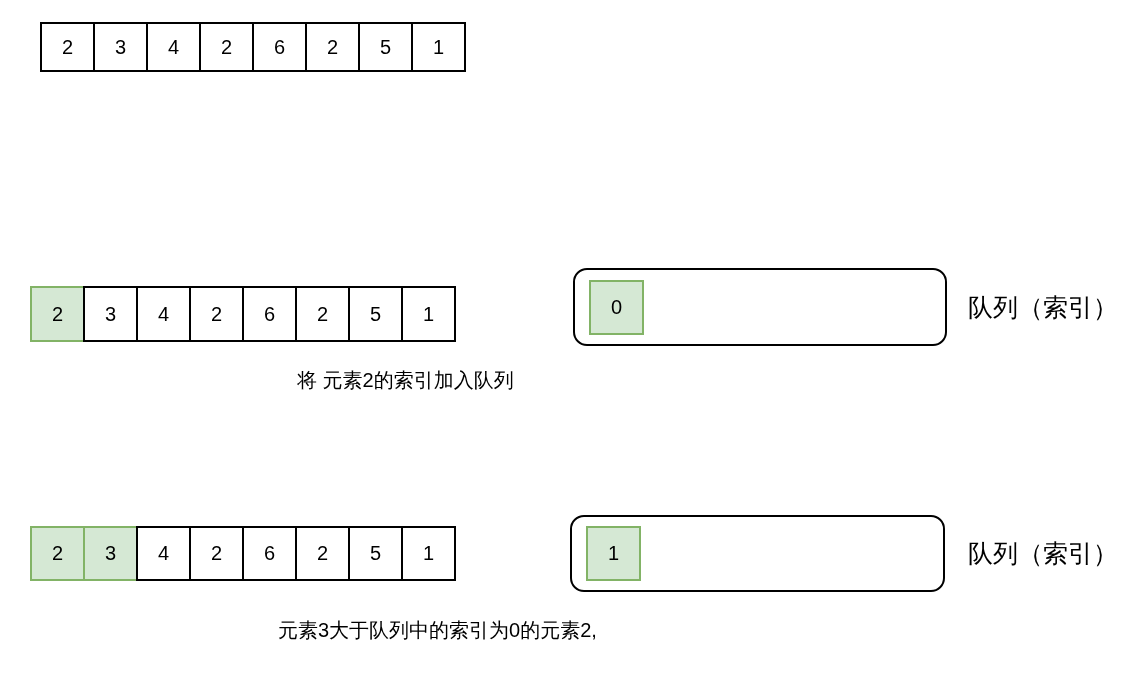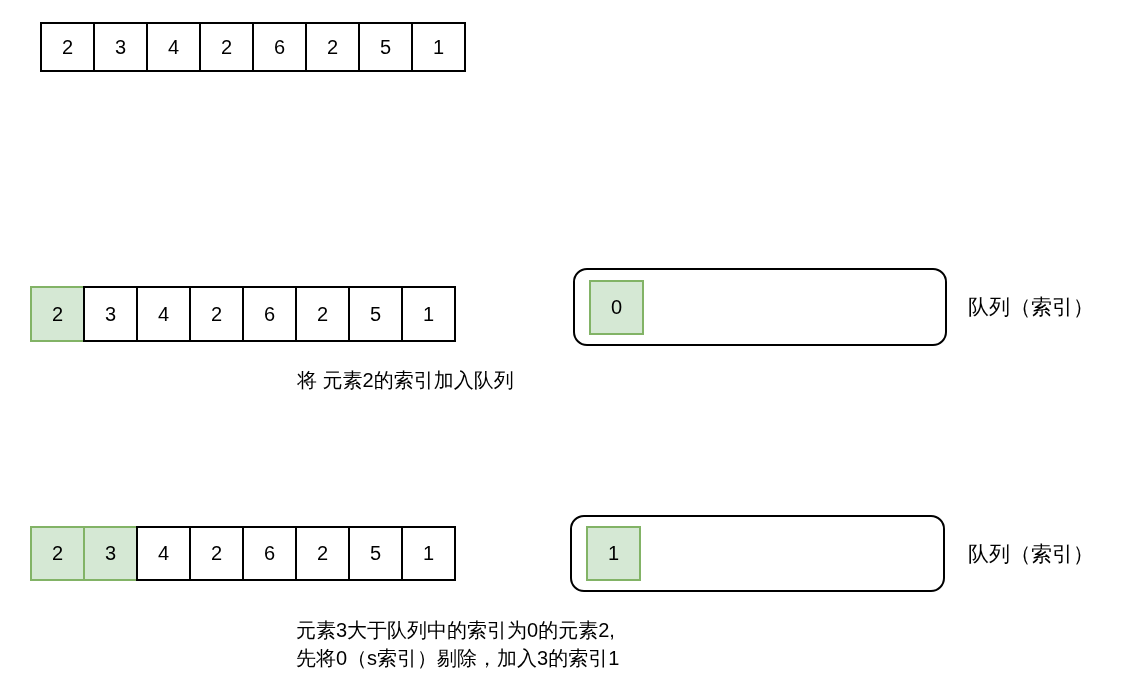--- a/index.html
+++ b/index.html
@@ -21,21 +21,21 @@
   .array.h55 .cell{height:55px;}
   .queue{
     box-sizing:border-box;border:2px solid var(--stroke,#000);border-radius:14px;
     background:#fff;display:flex;align-items:center;padding-left:14px;gap:6px;
   }
   .qcell{
     width:55px;height:55px;box-sizing:border-box;
     border:2px solid var(--hl-border,#82b366);background:var(--hl-fill,#d5e8d4);
     display:flex;align-items:center;justify-content:center;font-size:20px;
   }
-  .queue-label{display:flex;align-items:center;font-size:21px;white-space:nowrap;}
+  .queue-label{display:flex;align-items:center;font-size:25px;white-space:nowrap;}
   .caption{font-size:20px;text-align:left;line-height:28px;white-space:nowrap;}
 </style>
 </head>
 <body>
 
 <div class="abs array h50" style="left:40px;top:22px">
     <div class="cell">2</div>
     <div class="cell">3</div>
     <div class="cell">4</div>
     <div class="cell">2</div>
@@ -74,16 +74,15 @@
     <div class="cell">5</div>
     <div class="cell">1</div>
   </div>
 
 <div class="abs queue" style="left:570px;top:515px;width:375px;height:77px">
     <div class="qcell">1</div>
   </div>
 
 <div class="abs queue-label" style="left:968px;top:515px;height:77px">队列（索引）</div>
 
-<div class="abs caption" style="left:296px;top:616px;width:400px">
+<div class="abs caption" style="left:278px;top:616px;width:400px">
   <div>元素3大于队列中的索引为0的元素2,</div>
-  <div>先将0（s索引）剔除，加入3的索引1</div>
 </div>
 
 </body></html>

